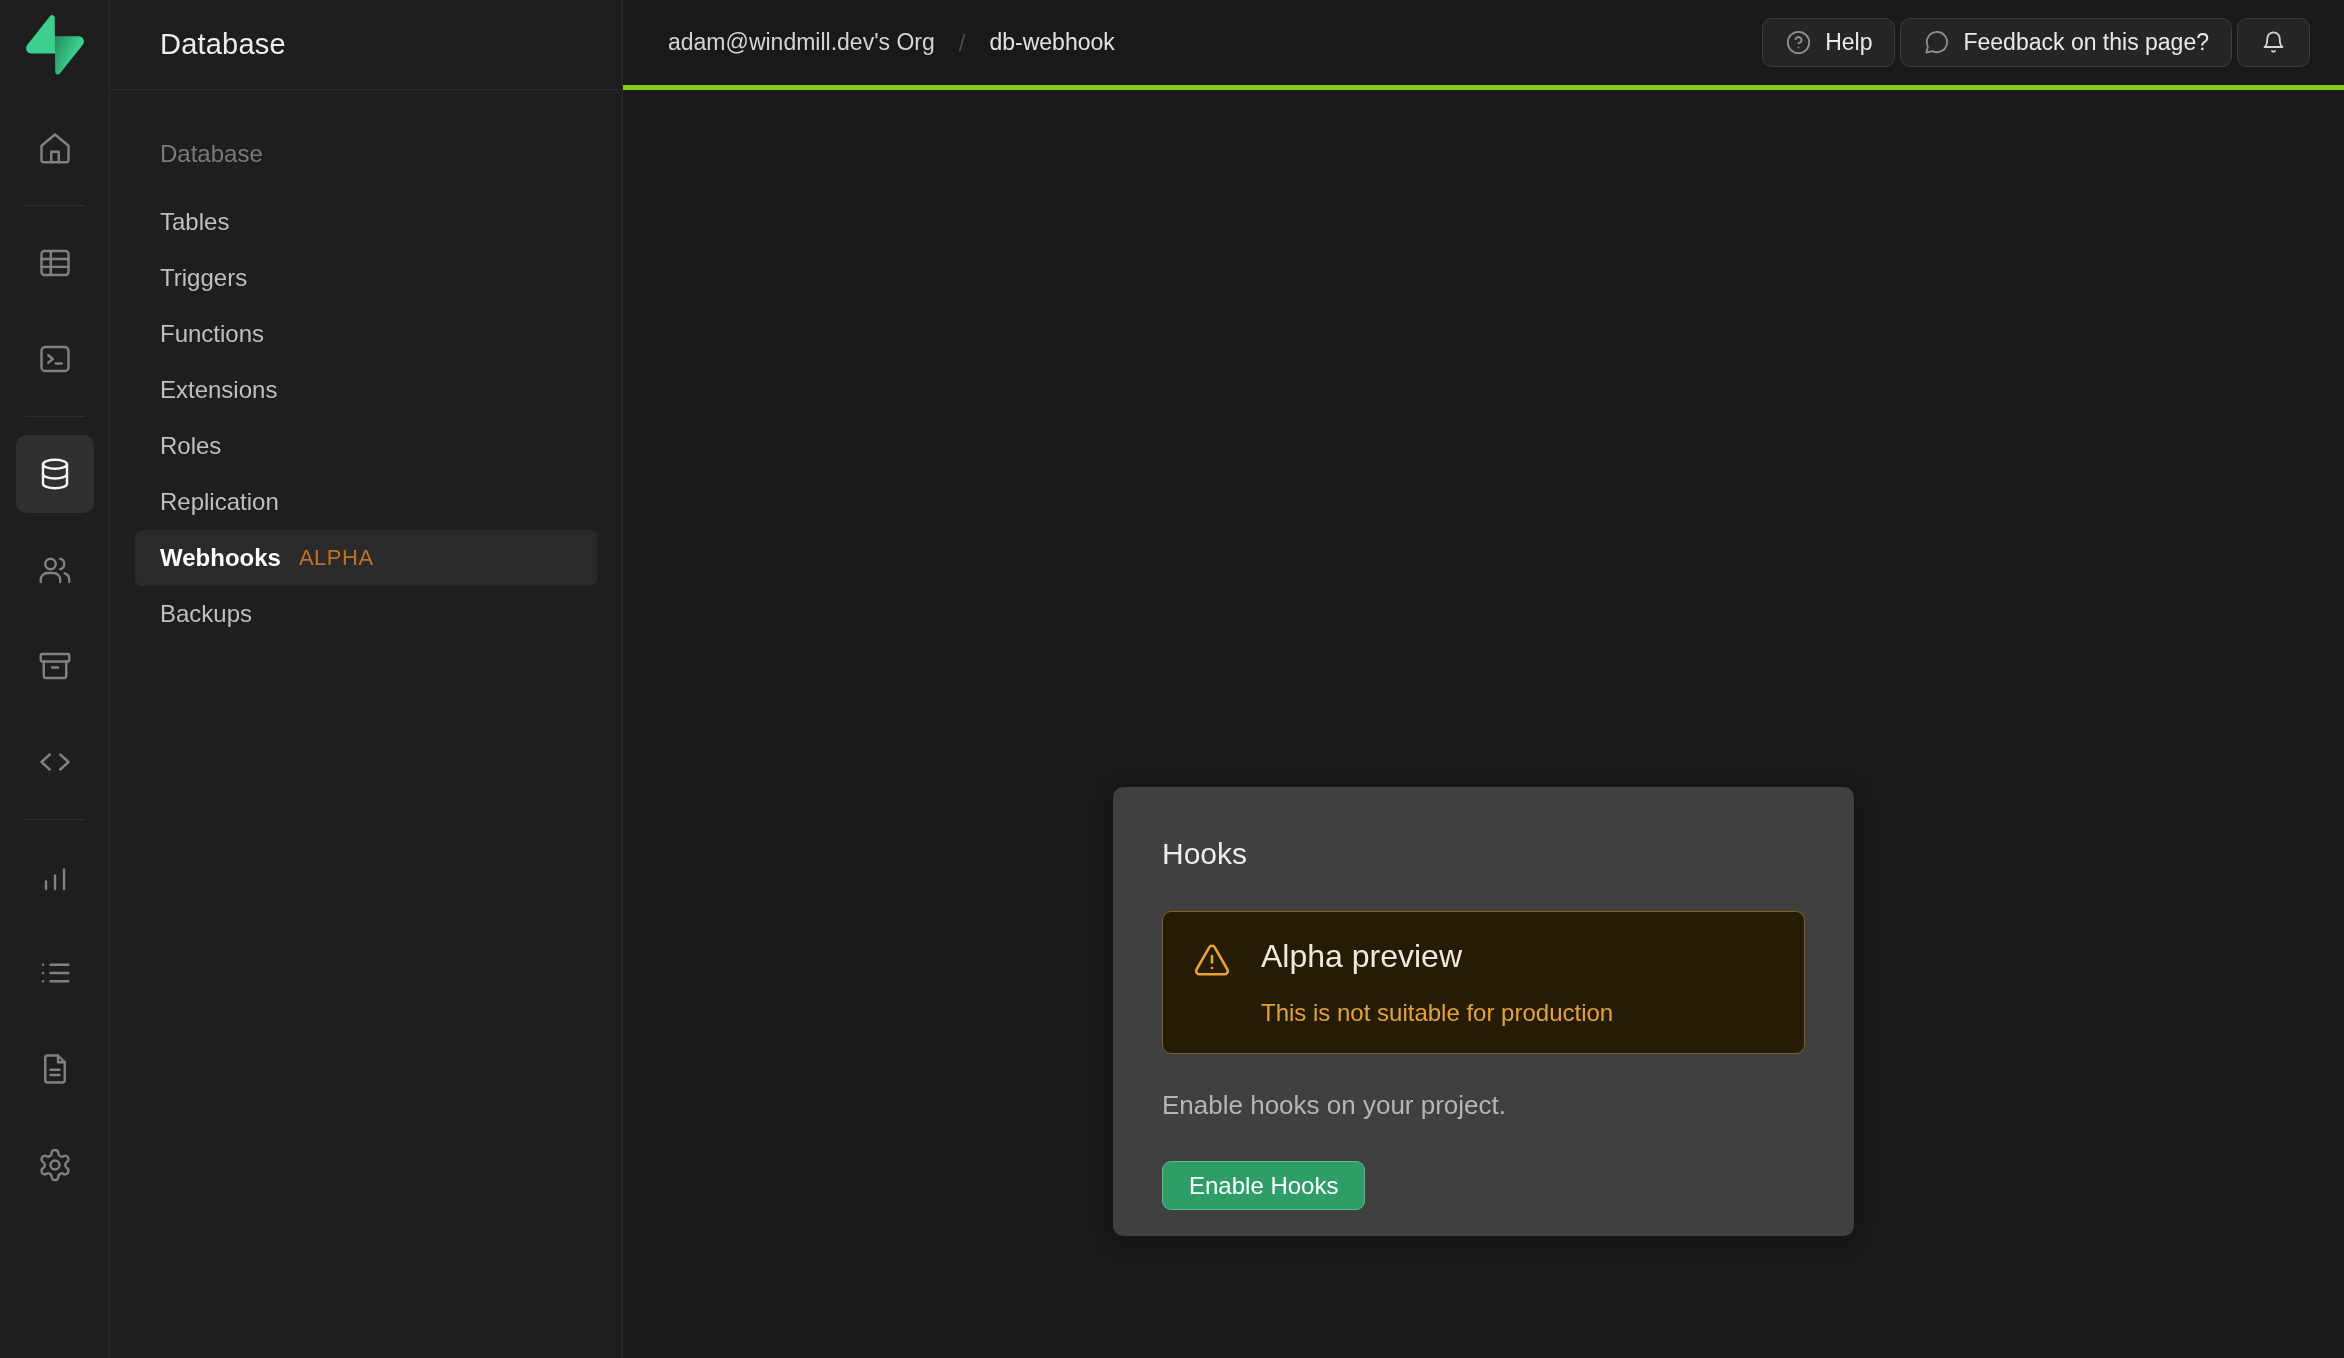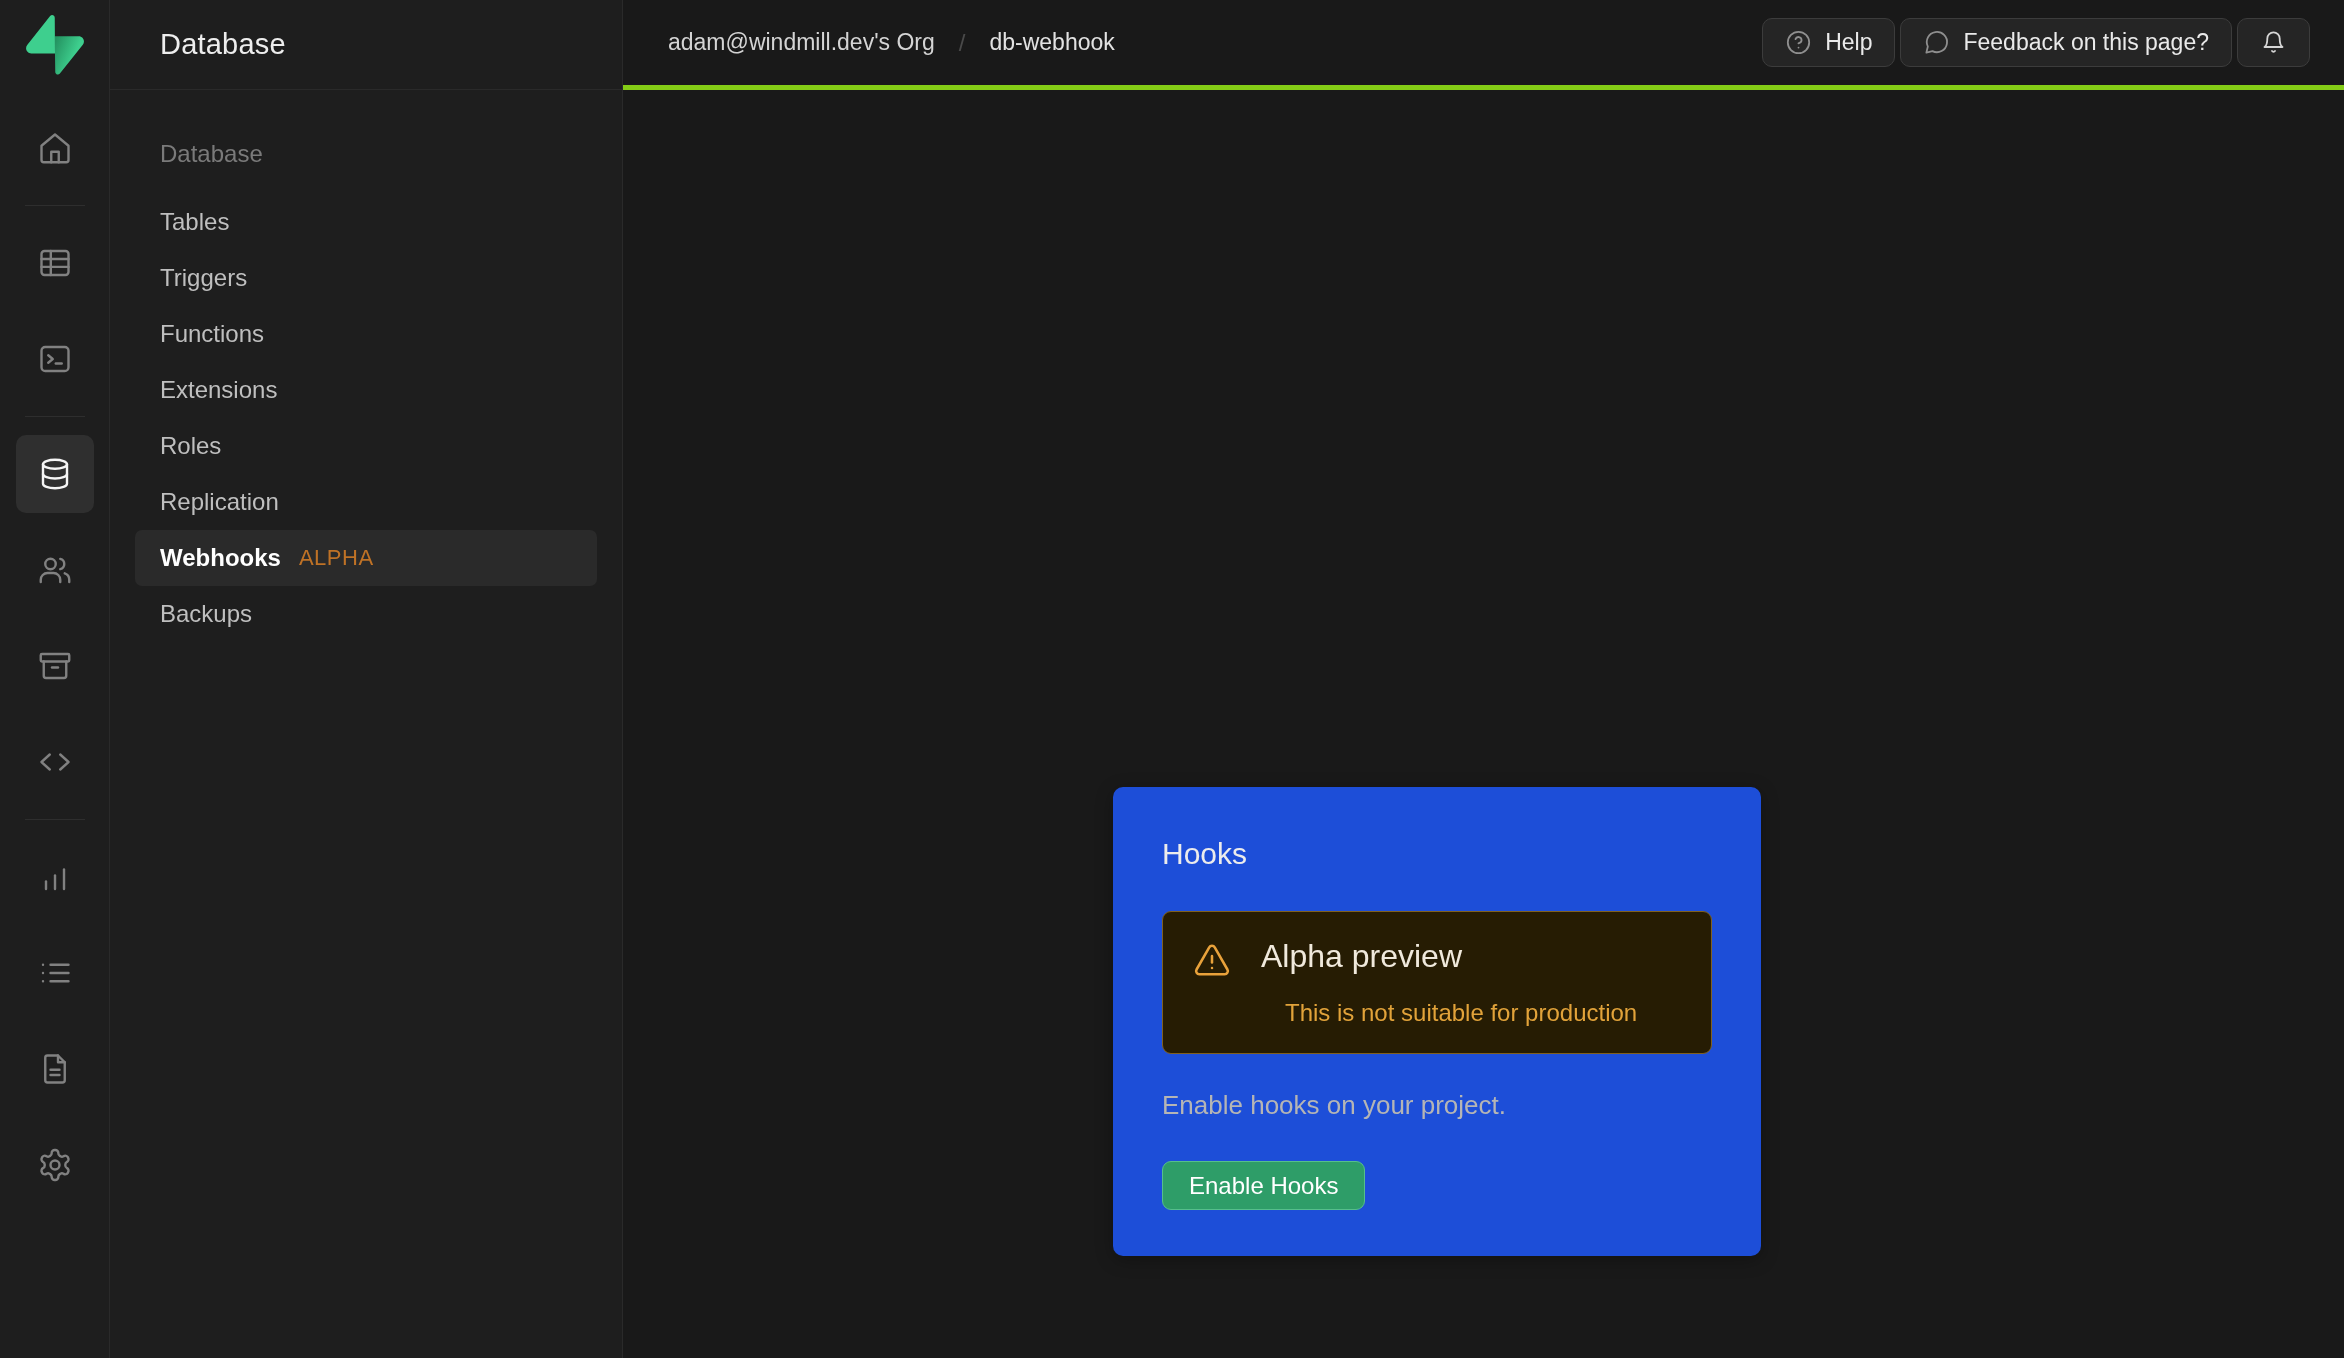--- a/index.html
+++ b/index.html
@@ -66,32 +66,32 @@
     font-size:23px; color:#eaeaea; cursor:pointer;
   }
   .tb-btn svg { width:27px; height:27px; color:#8f8f8f; }
   .tb-btn.icon-only { width:73px; justify-content:center; padding:0; }
   .tb-btn.icon-only svg { color:#d6d6d6; }
 
   
   .content { flex:1; position:relative; }
   .card {
     position:absolute; left:490px; top:697px;
-    width:648px; background:#1d4ed8; border-radius:10px;
-    padding:50px 49px 46px 49px;
+    width:741px; background:#404040; border-radius:10px;
+    padding:50px 49px 26px 49px;
     box-shadow:0 4px 18px rgba(0,0,0,.28);
   }
   .card-title { font-size:30px; font-weight:400; color:#ececec; margin-bottom:40px; }
   .alert {
     border:1px solid #80601f; background:#261c03; border-radius:9px;
     padding:26px 30px; display:flex; gap:30px; align-items:flex-start;
   }
   .alert svg { width:38px; height:38px; color:#e9a23b; flex:0 0 38px; margin-top:3px; }
   .alert-title { font-size:32px; color:#f0e9dc; margin-bottom:24px; }
-  .alert-desc { font-size:24px; color:#e2a33a;margin-left:24px; }
+  .alert-desc { font-size:24px; color:#e2a33a; }
   .card-desc { font-size:26px; color:#b5b5b5; margin-top:36px; }
   .btn-primary {
     display:inline-flex; align-items:center; margin-top:40px;
     height:49px; padding:0 26px; background:#2e9d68;
     border:1.5px solid #56be8c; border-radius:9px;
     font-size:24px; font-weight:500; color:#ffffff; cursor:pointer;
     font-family:Liberation Sans, sans-serif;
   }
 </style>
 </head>

